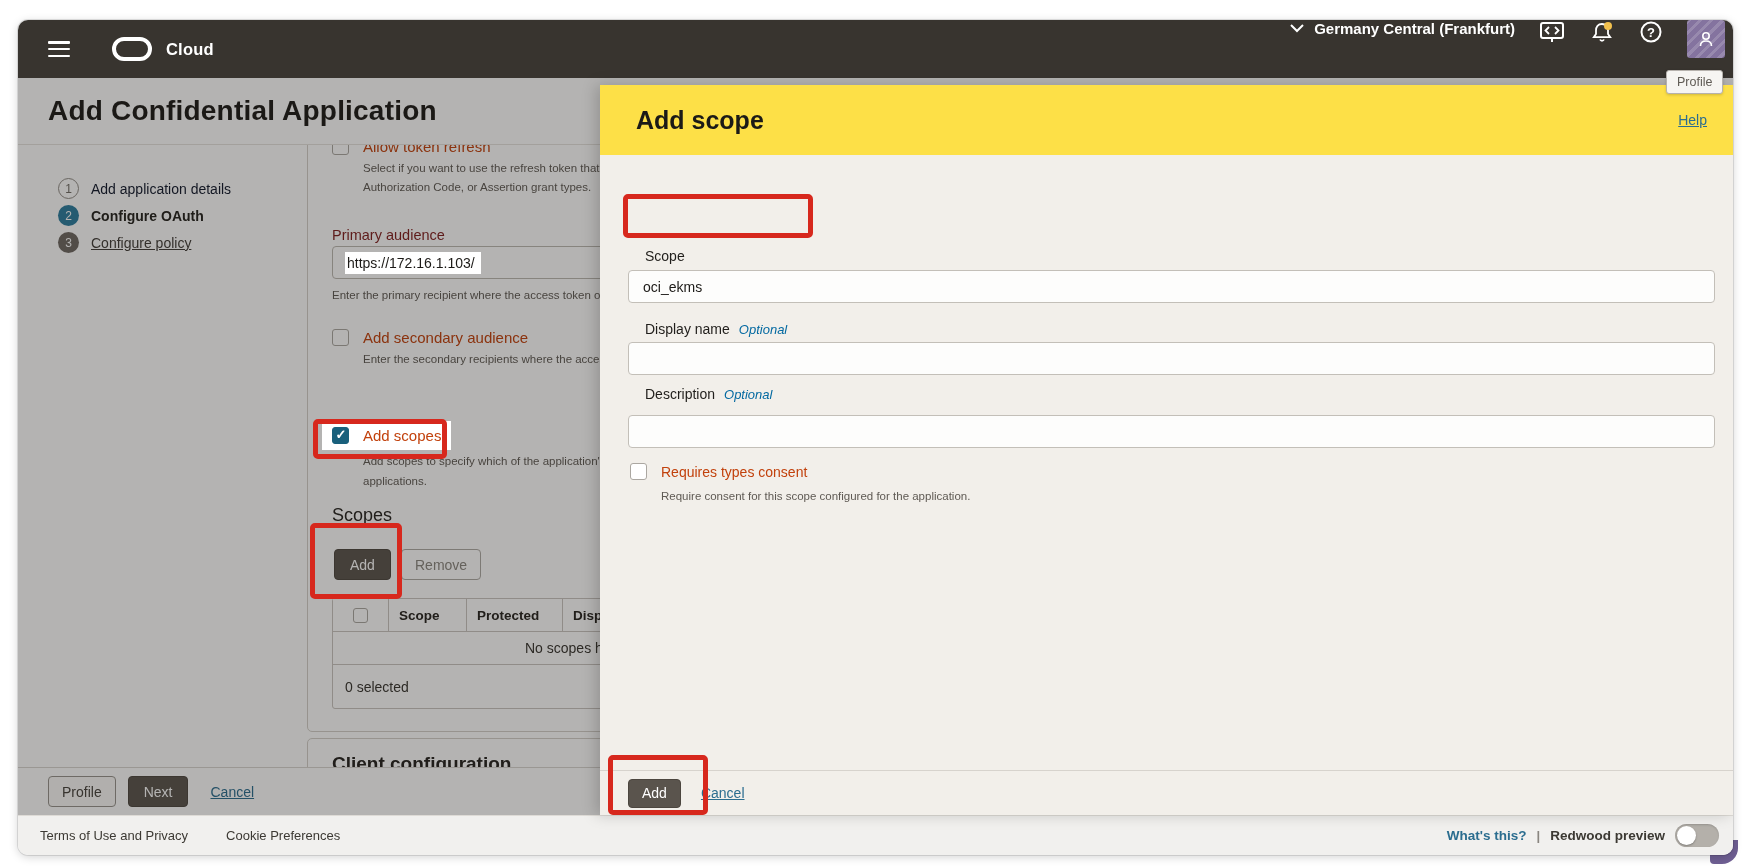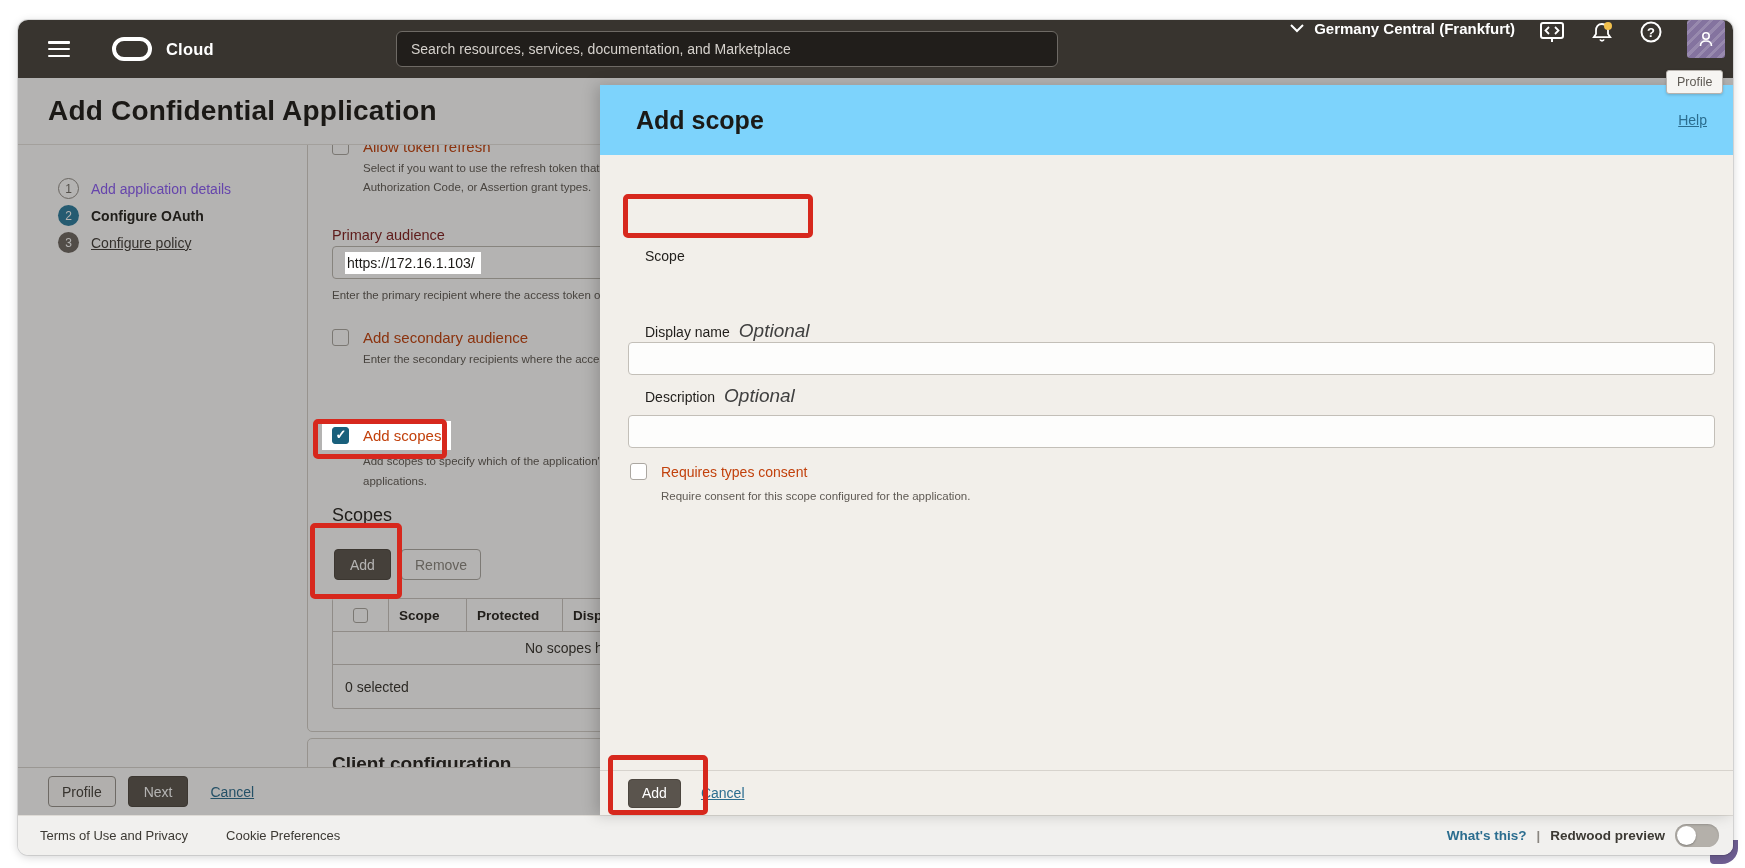--- a/index.html
+++ b/index.html
@@ -28,21 +28,21 @@
   .title-strip { position:absolute; left:0; top:0; width:100%; height:67px; background:#fff; border-bottom:1px solid #e6e3df; display:flex; align-items:center; padding-left:30px; }
   .page-title { font-size:28px; color:#1c1a17; letter-spacing:.2px; }
   .page-body { position:absolute; left:0; top:67px; width:100%; height:622px; background:#fff; overflow:hidden; }
 
   .stepper { position:absolute; left:40px; top:30px; }
   .step { display:flex; align-items:center; gap:12px; height:27px; cursor:pointer; }
   .dot { width:21px; height:21px; border-radius:50%; display:flex; align-items:center; justify-content:center; font-size:12px; flex:0 0 auto; }
   .step.s1 .dot { border:1px solid #918d87; color:#6f6b65; background:#fff; }
   .step.s2 .dot { background:#2b7d9e; color:#fff; }
   .step.s3 .dot { background:#6e6862; color:#fff; }
-  .step.s1 .st-label { color:#8b5cf6; font-size:14px; }
+  .step.s1 .st-label { color:#0f172a; font-size:14px; }
   .step.s2 .st-label { color:#23211d; font-size:14px; font-weight:700; }
   .step.s3 .st-label { color:#3f3b36; font-size:14px; text-decoration:underline; }
 
   .card { position:absolute; background:#fff; border:1px solid #d4d0ca; border-radius:5px; }
   .main-card { left:289px; top:-10px; width:660px; height:597px; }
   .card2 { left:289px; top:593px; width:660px; height:60px; }
   .card2 h3 { position:absolute; left:24px; top:14px; font-size:19px; font-weight:700; color:#24221e; }
 
   .cb { width:17px; height:17px; border:1px solid #aba7a1; border-radius:3px; background:#fff; flex:0 0 auto; cursor:pointer; position:relative; }
   .cb.checked { background:#19607c; border-color:#19607c; }
@@ -75,27 +75,27 @@
   .sc-count { height:43px; display:flex; align-items:center; padding-left:12px; font-size:14px; color:#36332e; }
 
   .wiz-footer { position:absolute; left:0; top:689px; width:100%; height:48px; background:#fff; border-top:1px solid #d9d6d1; display:flex; align-items:center; gap:12px; padding-left:30px; }
   .wiz-footer .link { margin-left:10px; }
 
   
   .dim { position:absolute; left:0; top:58px; width:100%; height:737px; background:rgba(26,23,20,.33); z-index:40; }
 
   
   .dialog { position:absolute; left:582px; top:65px; width:1133px; height:730px; z-index:60; box-shadow:-4px 0 14px rgba(0,0,0,.18); }
-  .dlg-header { position:absolute; left:0; top:0; width:100%; height:70px; background:#7dd3fc; display:flex; align-items:center; padding:0 26px 0 36px; }
+  .dlg-header { position:absolute; left:0; top:0; width:100%; height:70px; background:#fde047; display:flex; align-items:center; padding:0 26px 0 36px; }
   .dlg-title { font-size:25px; color:#1b1a17; }
   .dlg-help { margin-left:auto; font-size:14px; }
   .dlg-body { position:absolute; left:0; top:70px; width:100%; height:660px; background:#f2efea; }
   .dlg-abs { position:absolute; }
   .dlg-label { font-size:14px; color:#201e1b; }
-  .opt { font-style:italic; color:#404040; font-size:19px; margin-left:9px; }
+  .opt { font-style:italic; color:#0369a1; font-size:13px; margin-left:9px; }
   .dlg-input { position:absolute; left:28px; width:1087px; height:33px; background:#fdfdfc; border:1px solid #c3bfb8; border-radius:4px; font-size:14px; color:#1c1a17; padding:0 14px; outline:none; font-family:"Liberation Sans",sans-serif; }
   .dlg-footer { position:absolute; left:0; bottom:0; width:100%; height:45px; border-top:1px solid #d7d3cd; display:flex; align-items:center; padding-left:28px; gap:20px; background:#f2efea; }
   .btn-dark.sm { height:29px; padding:5px 13px; }
 
   
   .tooltip { position:absolute; left:1648px; top:50px; z-index:80; background:#f6f5f2; border:1px solid #b6b2ad; border-radius:3px; padding:4px 10px; font-size:12.5px; color:#5f5b55; box-shadow:0 1px 3px rgba(0,0,0,.18); }
 
   
   .gfooter { position:absolute; left:0; top:795px; width:100%; height:40px; background:#f1f0ee; border-top:1px solid #dedbd6; display:flex; align-items:center; z-index:5; }
   .gf-left { display:flex; gap:38px; margin-left:22px; }
@@ -128,21 +128,20 @@
     <header class="topbar">
       <div class="hamburger">
           <span></span>
           <span></span>
           <span></span>
         </div>
       <div class="brand">
         <div class="oracle-pill"></div>
         <span class="brand-name">Cloud</span>
       </div>
-      <input class="search" placeholder="Search resources, services, documentation, and Marketplace" style="">
       <div class="tb-right">
         <div class="region">
           <svg width="14" height="9">
               <path d="M1 1 l6 6 l6 -6" stroke="#fff" stroke-width="2" fill="none"></path>
             </svg>
           <span class="region-label">Germany Central (Frankfurt)</span>
         </div>
         <div class="tb-icon">
           <svg width="26" height="24">
               <rect x="2" y="3" width="22" height="15" rx="2" fill="none" stroke="#fff" stroke-width="2"></rect>
@@ -255,20 +254,21 @@
 
     <div class="dim"></div>
 
     <aside class="dialog">
       <div class="dlg-header">
         <h2 class="dlg-title">Add scope</h2>
         <span class="link dlg-help">Help</span>
       </div>
       <div class="dlg-body">
         <div class="dlg-abs dlg-label" style="left:45px; top:93px;">Scope</div>
+        <input class="dlg-input" style="top: 115px;" value="oci_ekms">
 
         <div class="dlg-abs" style="left:45px; top:165px;">
           <span class="dlg-label">Display name</span><span class="opt">Optional</span>
         </div>
         <input class="dlg-input" style="top: 187px;">
 
         <div class="dlg-abs" style="left:45px; top:230px;">
           <span class="dlg-label">Description</span><span class="opt">Optional</span>
         </div>
         <input class="dlg-input" style="top: 260px;">

